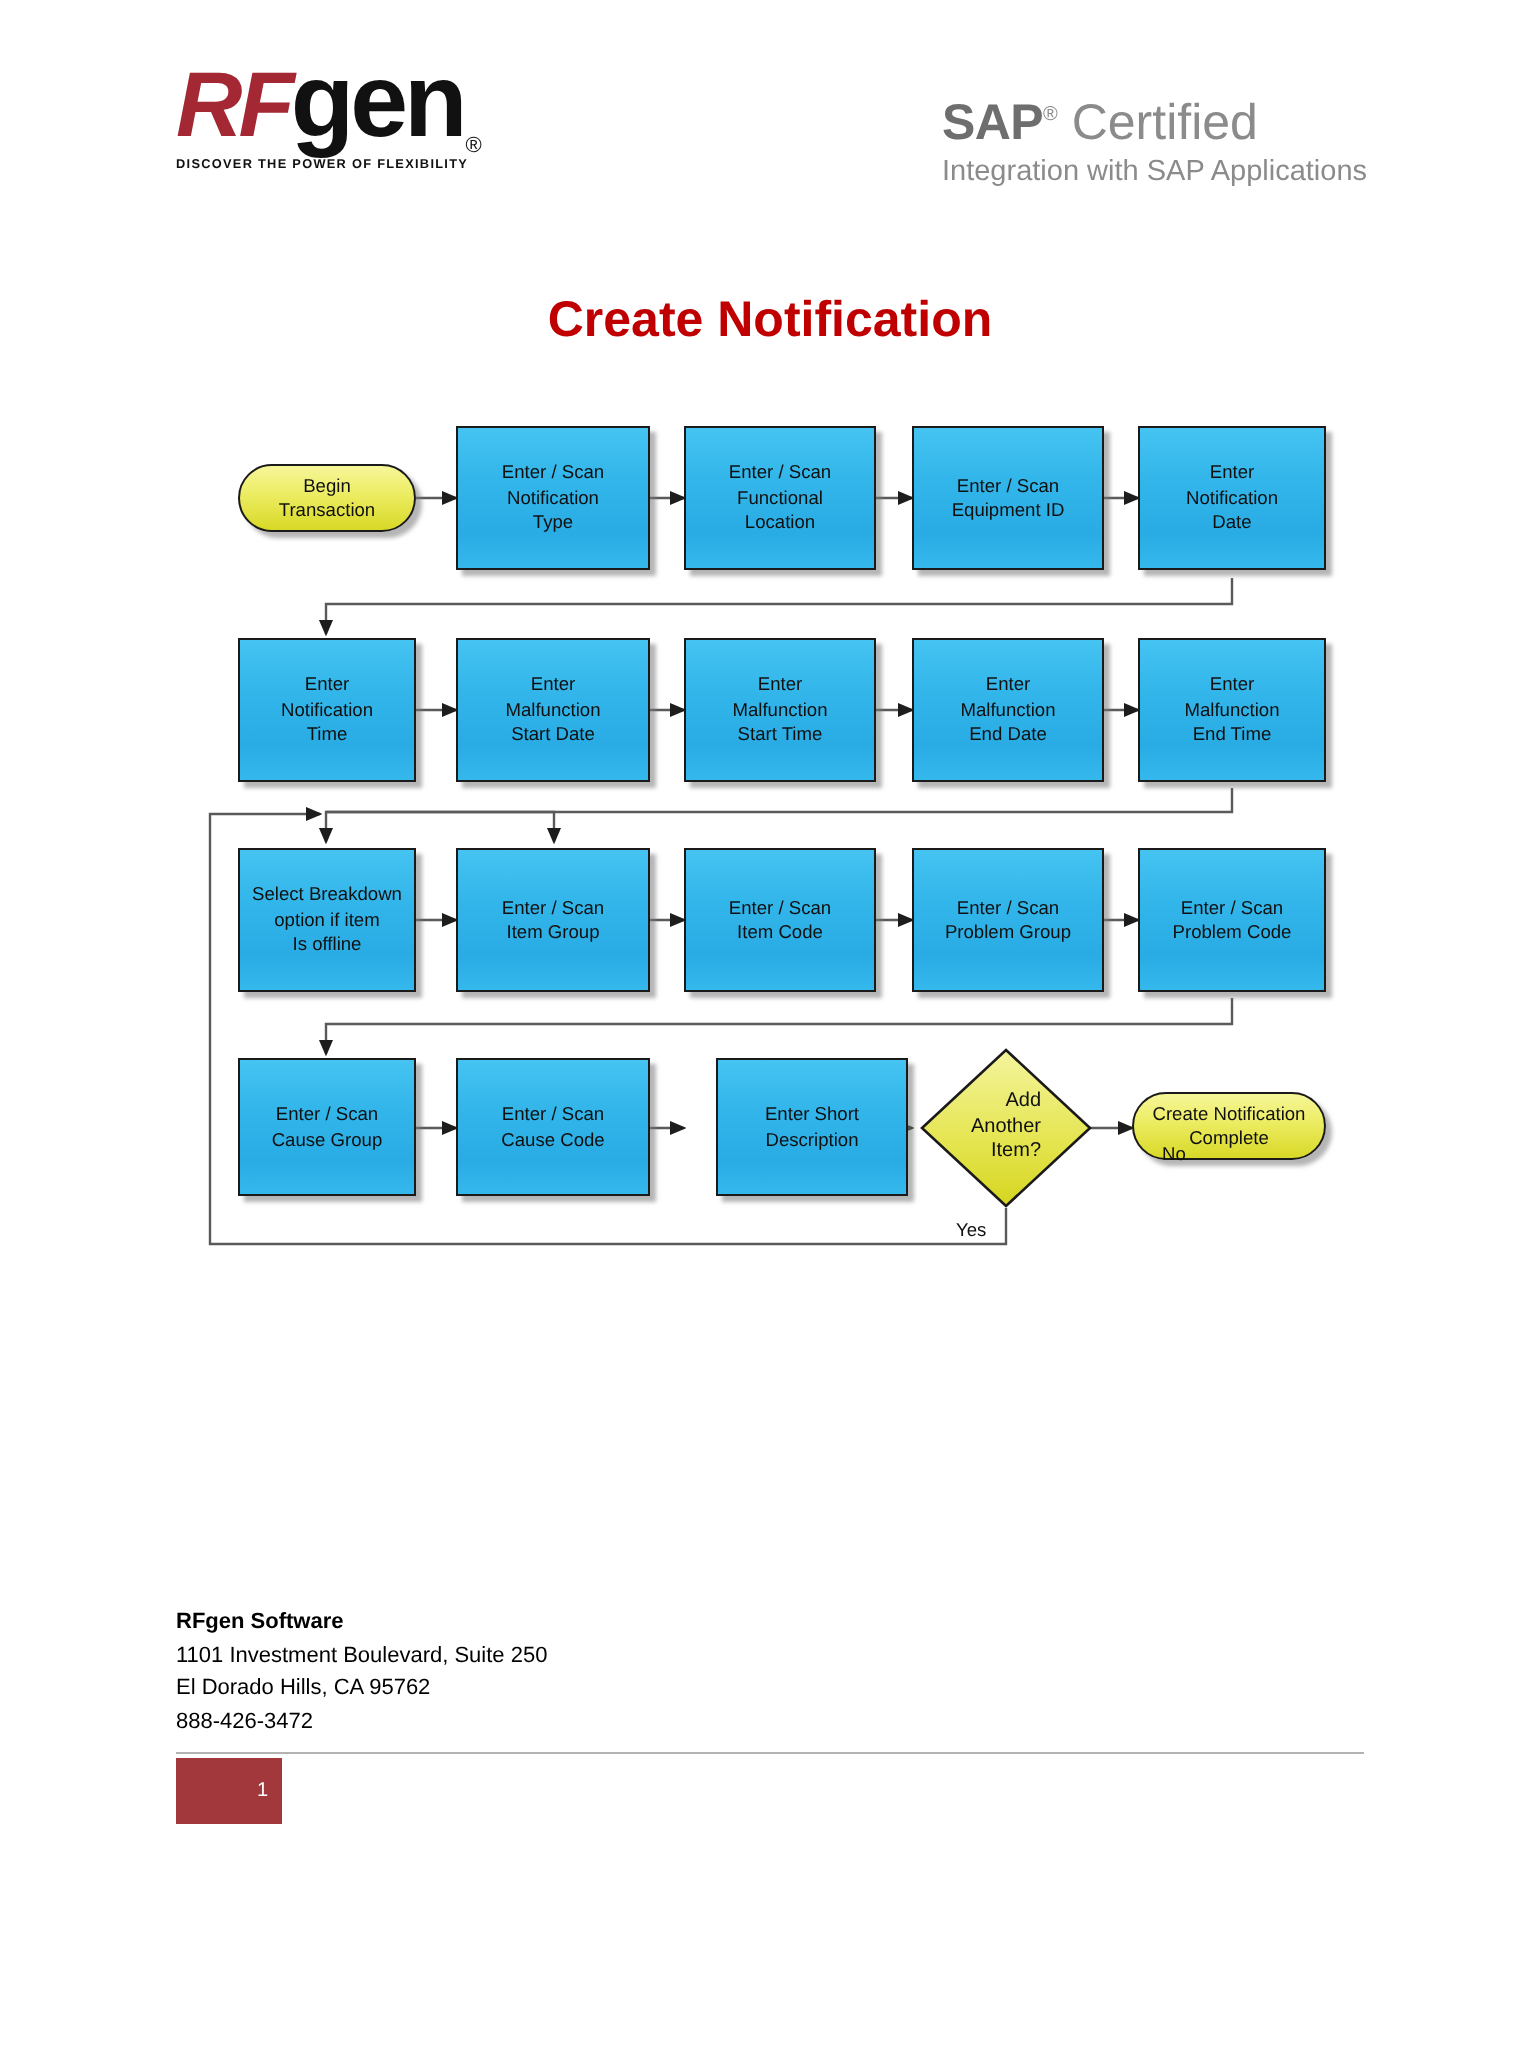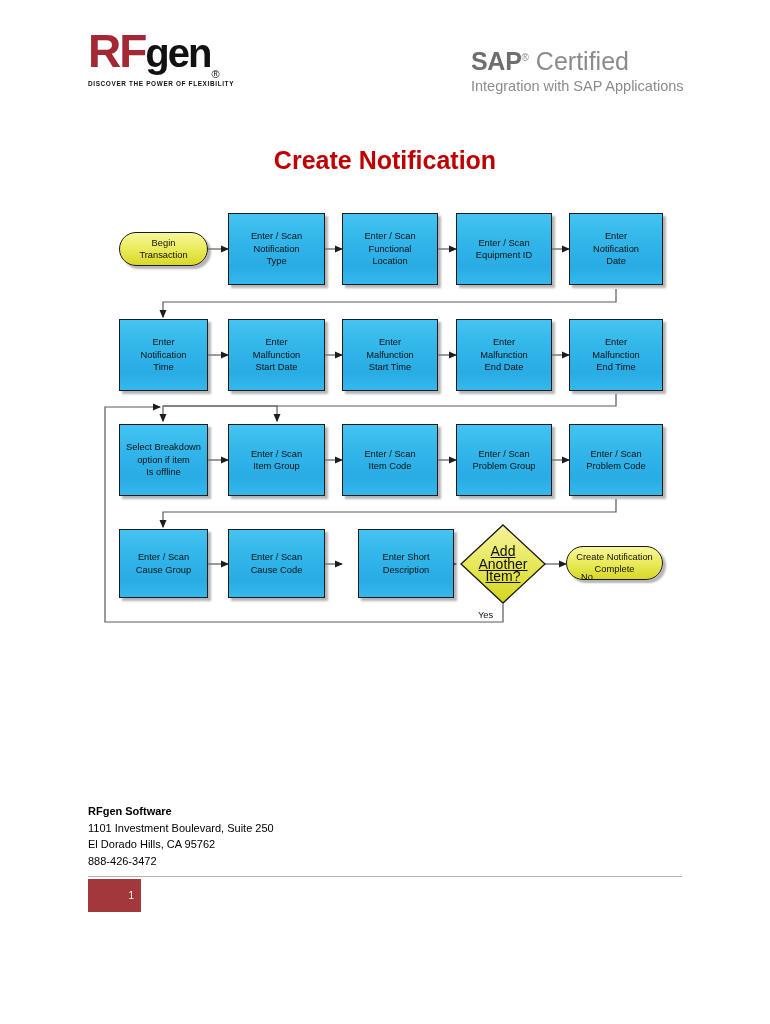--- a/index.html
+++ b/index.html
@@ -9,24 +9,24 @@
     color:#000;overflow:hidden;position:relative;
   }
   .page{position:relative;width:770px;height:1024px;}
 
   
   .header{position:absolute;left:0;top:0;width:770px;height:120px;}
   .logo{position:absolute;left:88px;top:28px;width:175px;}
   .logo-word{line-height:0;white-space:nowrap;}
   .logo-rf{
     display:inline-block;font-size:46px;font-weight:bold;letter-spacing:-2px;
-    color:#A32833;font-family:"Liberation Sans", sans-serif;line-height:46px;
+    color:#A32833;font-family:"Liberation Sans", sans-serif;line-height:46px;font-style:italic;
   }
   .logo-gen{
-    display:inline-block;font-size:40px;font-weight:bold;letter-spacing:-2px;
+    display:inline-block;font-size:52px;font-weight:bold;letter-spacing:-2px;
     color:#111111;font-family:"Liberation Sans", sans-serif;line-height:46px;
   }
   .logo-reg{display:inline-block;font-size:11px;color:#111;vertical-align:bottom;
     position:relative;top:-2px;left:1px;}
   .logo-tag{
     margin-top:4px;font-size:6.4px;letter-spacing:0.65px;color:#111;
     font-weight:bold;white-space:nowrap;
   }
   .sap{position:absolute;left:460px;top:44px;text-align:left;margin-left:11px;}
   .sap-line1{font-size:25px;color:#8b8b8b;line-height:28px;white-space:nowrap;}
@@ -56,22 +56,22 @@
     background:linear-gradient(to bottom,#f6f69a 0%,#ecec62 45%,#d8d826 100%);
     border:1.3px solid #1a1a1a;border-radius:24px;
     box-shadow:3px 3px 2px rgba(120,120,120,0.55);
   }
   .diamond-wrap{position:absolute;}
   .diamond{
     position:absolute;left:0;top:0;width:100%;height:100%;
   }
   .diamond-label{
     position:absolute;left:0;top:0;width:100%;height:100%;
-    display:flex;align-items:center;justify-content:center;text-align:center;
-    font-size:14px;line-height:12.4px;color:#101010;text-decoration:underline;
+    display:flex;align-items:center;justify-content:center;text-align:right;
+    font-size:10px;line-height:12.4px;color:#101010;
   }
   .edge-label{position:absolute;font-size:9.3px;color:#101010;}
 
   svg.connectors{position:absolute;left:0;top:0;width:770px;height:700px;}
 
   
   .addr{position:absolute;left:88px;top:803px;font-size:11px;line-height:16.5px;color:#000;}
   .addr .name{font-weight:bold;}
   .foot-rule{position:absolute;left:88px;top:876px;width:594px;height:1px;background:#b3b3b3;}
   .pagebox{

